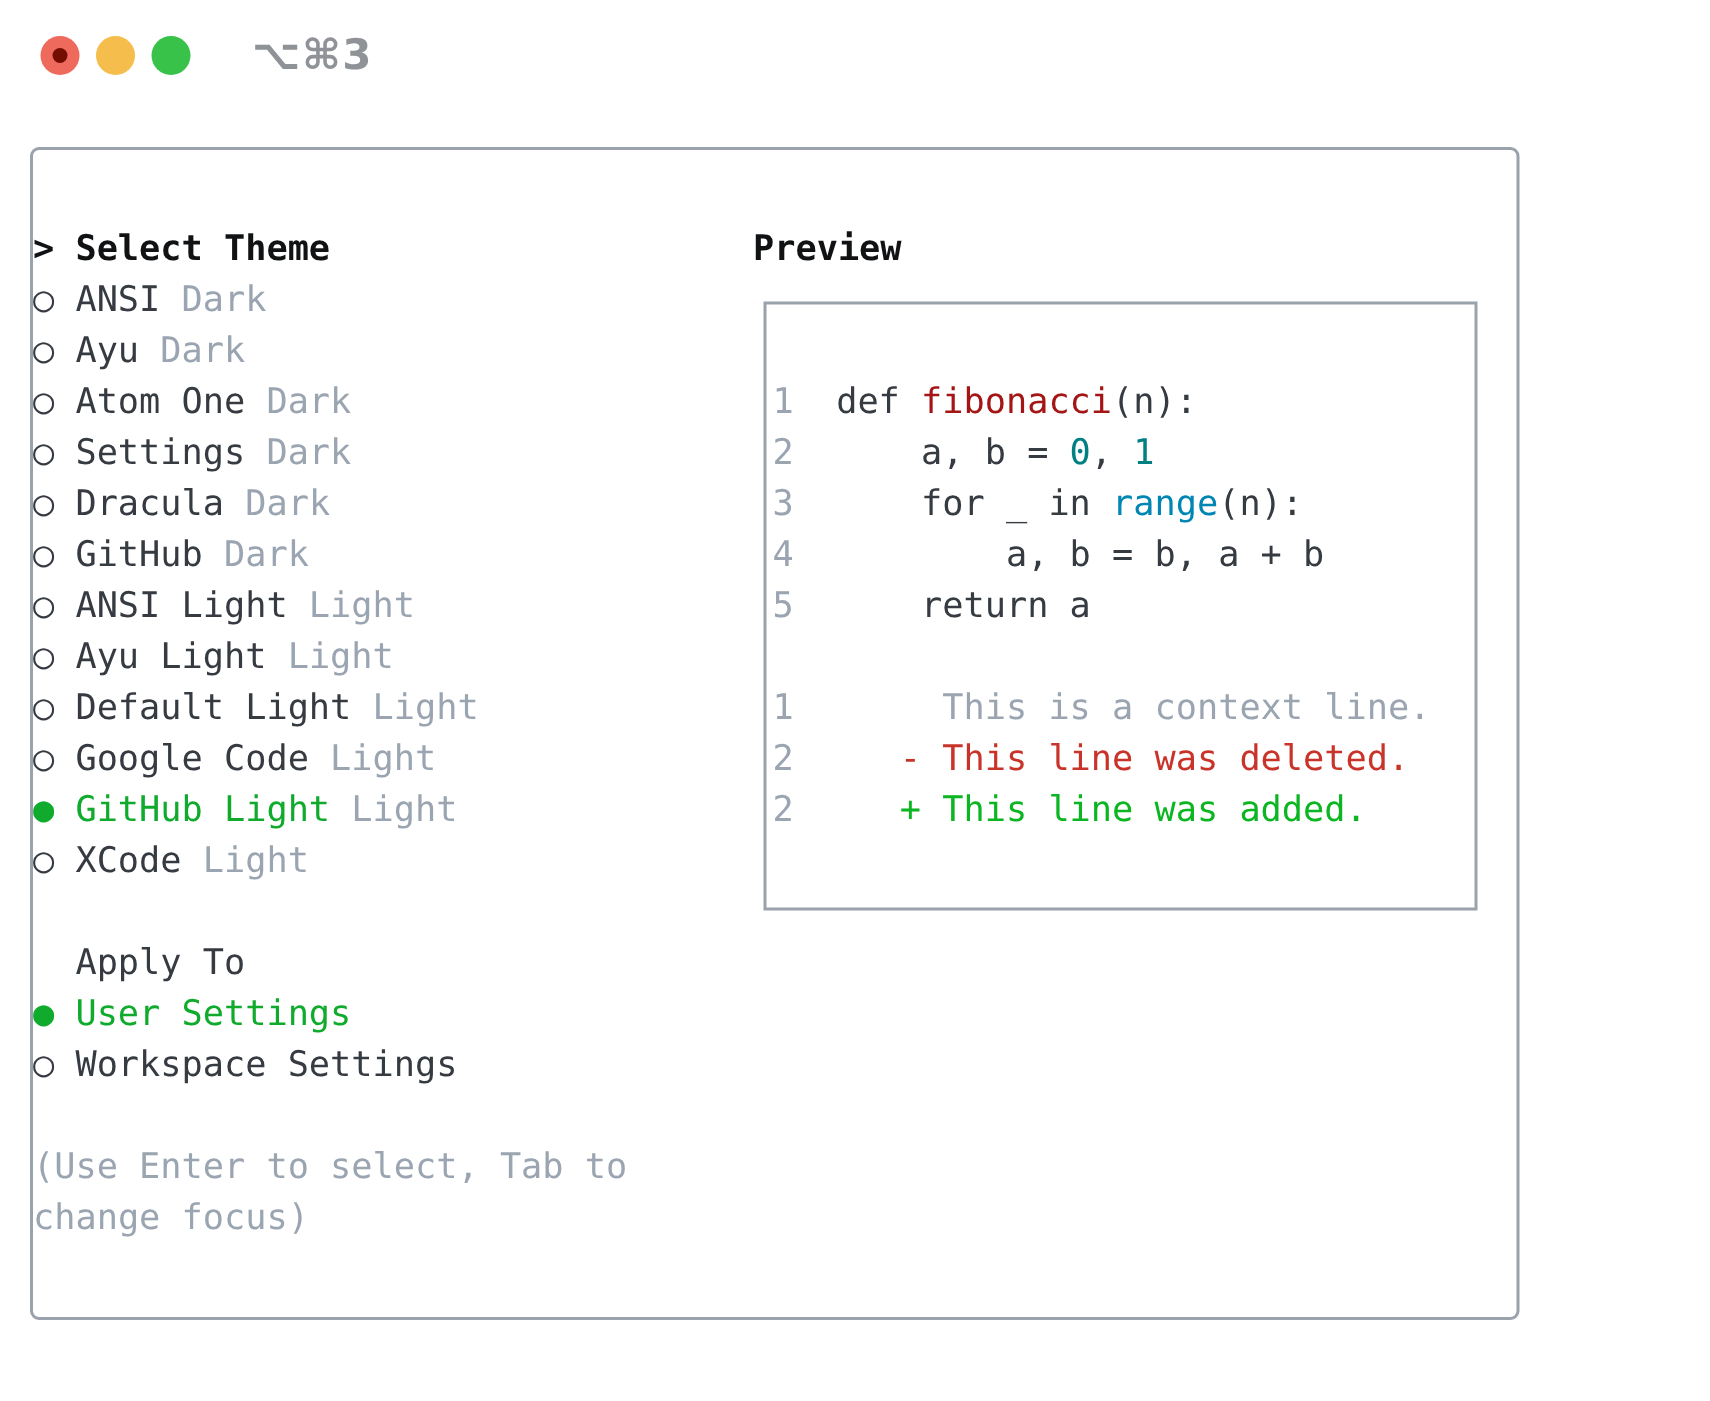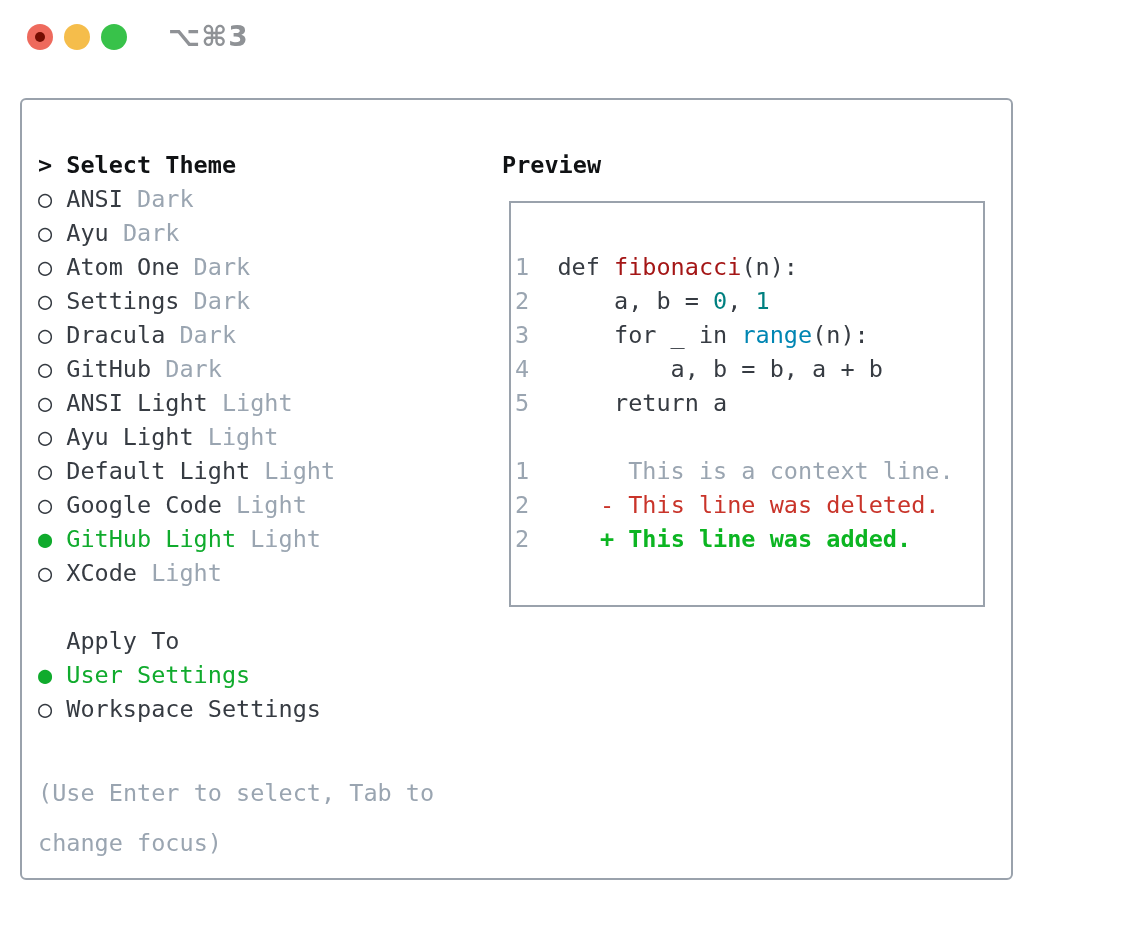--- a/index.html
+++ b/index.html
@@ -26,40 +26,40 @@
 
   
   .panel{position:absolute;left:20px;top:98px;width:993px;height:782px;
     border:2px solid var(--border);border-radius:6px;background:#fff;}
 
   
   .mrow{white-space:pre;font-size:23.5px;line-height:34px;height:34px;color:var(--text-dark);}
   .prefix{display:inline-block;width:2ch;}
 
   
-  .left-col{position:absolute;left:16px;top:48px;width:450px;}
+  .left-col{position:absolute;left:0;top:48px;width:450px;}
   .hdr{font-weight:700;color:var(--header);}
   .cursor{font-weight:700;color:var(--header);}
   .bullet{color:var(--text-dark);}
   .row-selected .bullet,.row-selected .opt-name{color:var(--accent-green);}
   .variant{color:var(--muted);}
-  .hint{color:var(--muted);margin-top:16px;}
+  .hint{color:var(--muted);}
 
   
   .preview-header{position:absolute;left:480px;top:48px;}
   .preview-box{position:absolute;left:487px;top:101px;width:476px;height:406px;
     border:2px solid var(--border);background:#fff;padding:47px 0 0 4px;}
   .ln{display:inline-block;width:3ch;color:var(--muted);}
   .tk-fg{color:var(--text-dark);margin-top:16px;}
   .tk-func{color:var(--func);}
   .tk-num{color:var(--num);}
   .tk-builtin{color:var(--builtin);}
   .tk-ctx{color:var(--muted);}
   .tk-del{color:var(--deleted);}
-  .tk-add{color:var(--added);font-weight:bold;}
+  .tk-add{color:var(--added);}
 </style>
 </head>
 <body>
 
 <div class="window">
 
   <div class="titlebar">
     <div class="tl tl-close">
       <div class="dot"></div>
     </div>

